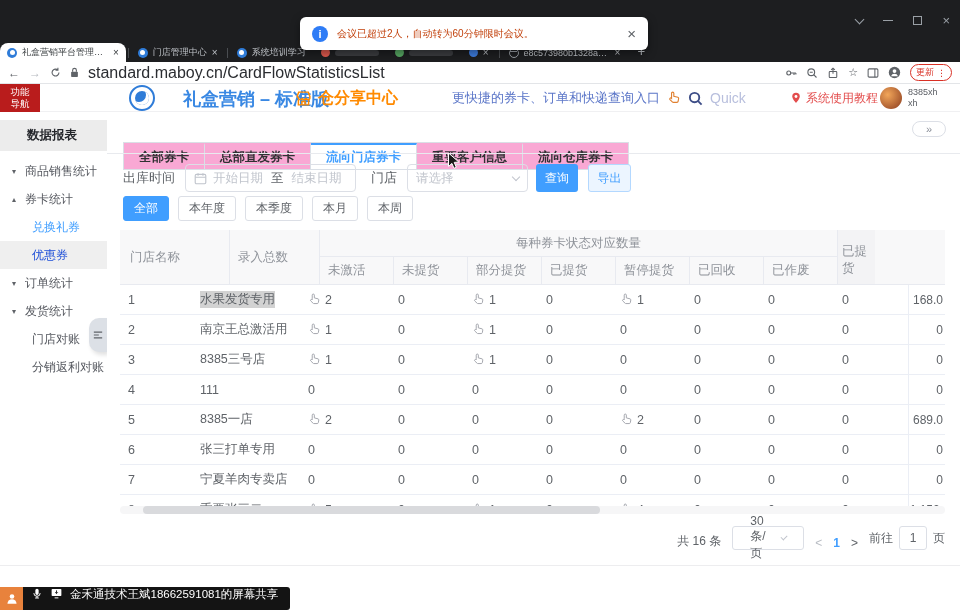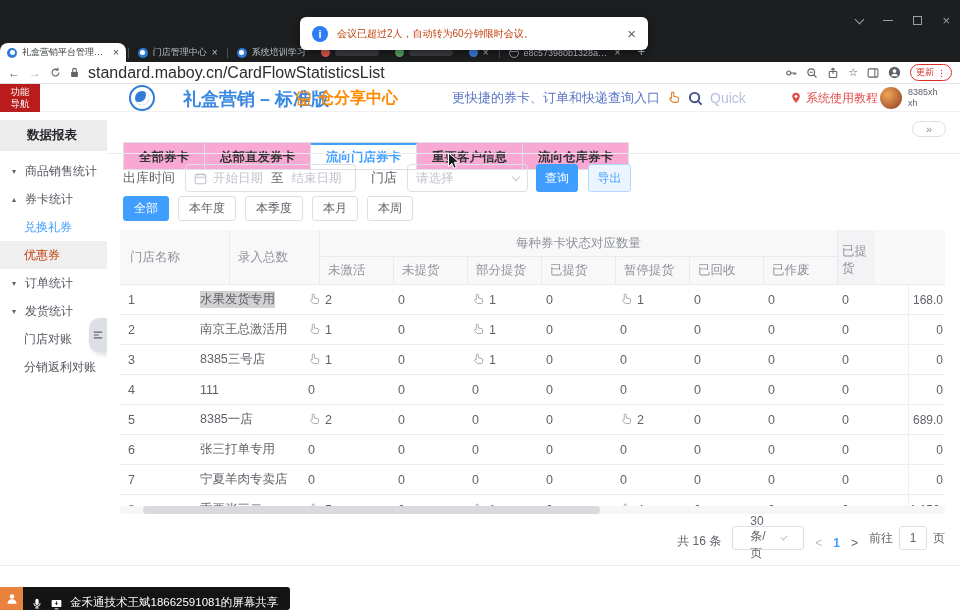--- a/index.html
+++ b/index.html
@@ -68,23 +68,23 @@
   .uavatar { width:22px; height:22px; border-radius:50%; background:radial-gradient(circle at 35% 35%, #f2a65a, #8a3b1e); }
   .uname { font-size:9px; color:#5a5d63; line-height:1.25; }
 
   
   .sidebar { position:absolute; left:0; top:112px; width:107px; height:453px; background:#fff; }
   .side-title { margin-top:8px; height:31px; background:#ececec; display:flex; align-items:center; padding-left:27px;
                 font-size:12.5px; font-weight:bold; color:#24262b; }
   .side-list { margin-top:6px; }
   .side-item { position:relative; height:28px; display:flex; align-items:center; padding-left:25px; font-size:12px; color:#54575e; }
   .side-item .caret { position:absolute; left:12px; font-size:8px; color:#5f6368; }
-  .side-item.child { padding-left:24px; }
+  .side-item.child { padding-left:32px; }
   .side-item.active { color:#409eff; }
-  .side-item.hoverbg { background:#efefef; color:#c2410c; }
+  .side-item.hoverbg { background:#efefef; color:#1d4ed8; }
   .side-handle { position:absolute; right:0; top:206px; width:18px; height:34px; background:#dce0e6; border-radius:10px 0 0 10px;
                  display:flex; align-items:center; justify-content:center; box-shadow:2px 3px 4px rgba(0,0,0,.12); }
   .main-bottom-line { position:absolute; left:0; top:565px; width:960px; height:1px; background:#ededef; }
 
   .content { position:absolute; left:107px; top:112px; width:853px; height:453px; background:#fff; }
   .collapse-pill { position:absolute; right:14px; top:9px; width:34px; height:16px; border:1px solid #dcdfe6; border-radius:9px;
                    display:flex; align-items:center; justify-content:center; font-size:11px; color:#8a8f99; line-height:1; }
 
   .tabstrip { position:absolute; left:16px; top:6px; height:28px; display:flex; border:1px solid #dadfe6; background:#f9a8d4;margin-top:24px; }
   .ctab { padding:0 15px; display:flex; align-items:center; font-size:12.5px; font-weight:bold; color:#303133;
@@ -145,21 +145,21 @@
   .parrow.next { color:#5f6368; }
   .pcur { color:#409eff; font-weight:bold; }
   .pgoto { display:flex; align-items:center; gap:6px; }
   .pinput { width:28px; height:24px; border:1px solid #dcdfe6; border-radius:3px; display:flex; align-items:center;
             justify-content:center; }
 
   
   .corner { position:absolute; left:0; top:587px; width:23px; height:23px; background:#e8823c; display:flex;
             align-items:center; justify-content:center; }
   .sharebar { position:absolute; left:23px; top:587px; height:23px; background:#141414; color:#fff; display:flex;
-              align-items:flex-end; gap:7px; padding:0 12px 0 8px; border-radius:0 3px 3px 0; }
+              align-items:flex-start; gap:7px; padding:0 12px 0 8px; border-radius:0 3px 3px 0; }
   .share-tx { font-size:11.5px; white-space:nowrap; }
 
   .cursor { position:absolute; left:447px; top:152px; z-index:70; }
 </style>
 </head>
 <body>
 
 <div id="screen">
 
   <div class="chrome">

